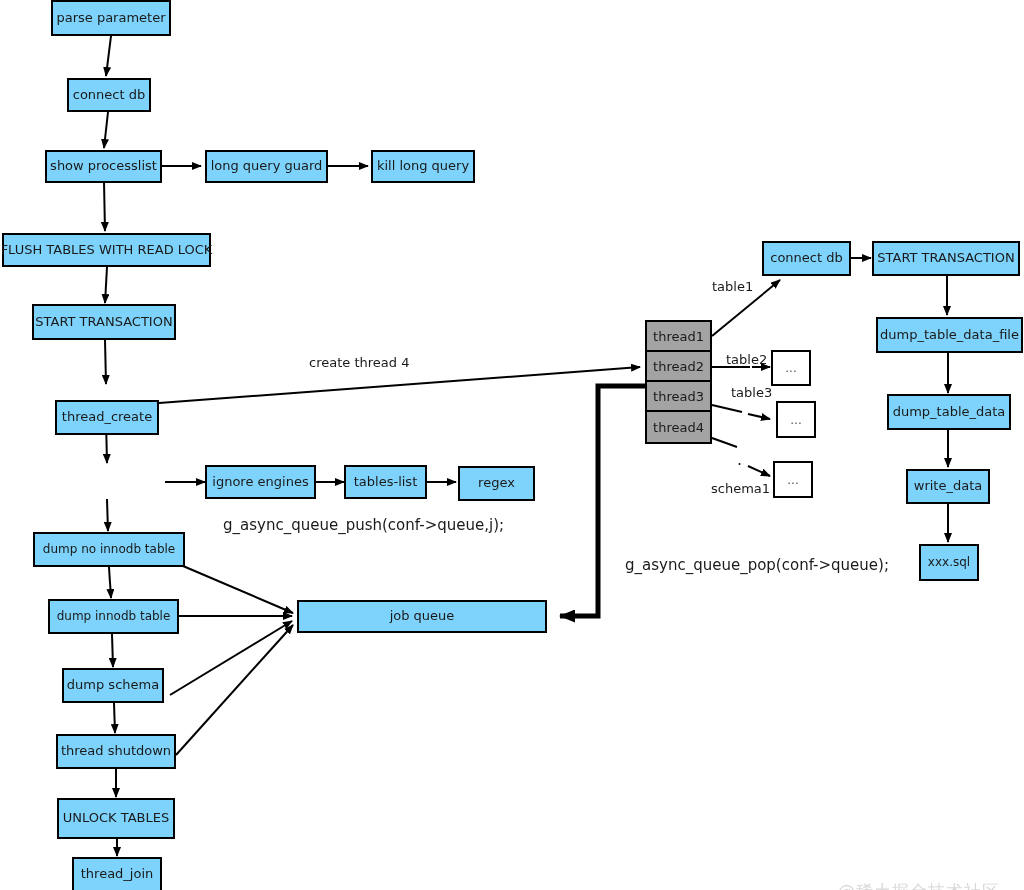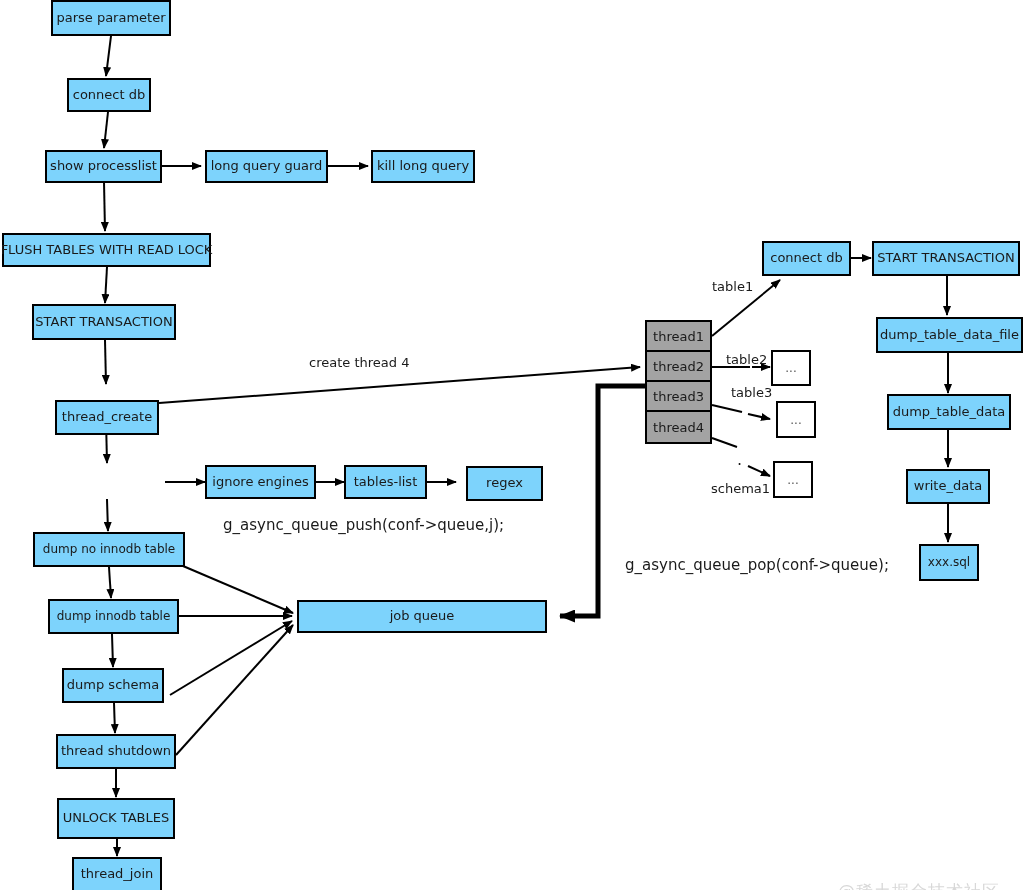--- a/index.html
+++ b/index.html
@@ -199,21 +199,21 @@
 
 
   <div class="node" style="left:205px; top:465px; width:111px; height:34px;">
     <span>ignore engines</span>
   </div>
 
   <div class="node" style="left:344px; top:465px; width:83px; height:34px;">
     <span>tables-list</span>
   </div>
 
-  <div class="node" style="left:458px; top:466px; width:77px; height:35px;margin-left:8px;">
+  <div class="node" style="left:458px; top:466px; width:77px; height:35px;">
     <span>regex</span>
   </div>
 
   <div class="node small" style="left:33px; top:532px; width:152px; height:35px;">
     <span>dump no innodb table</span>
   </div>
 
   <div class="node small" style="left:48px; top:599px; width:131px; height:35px;">
     <span>dump innodb table</span>
   </div>

